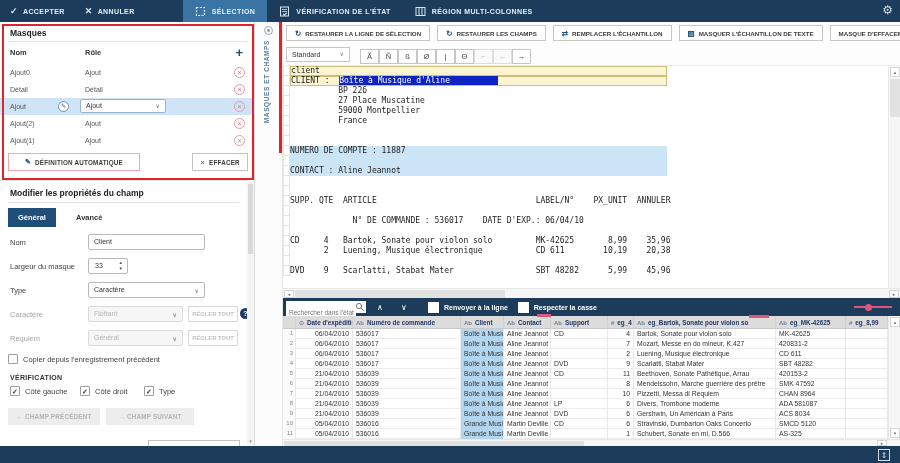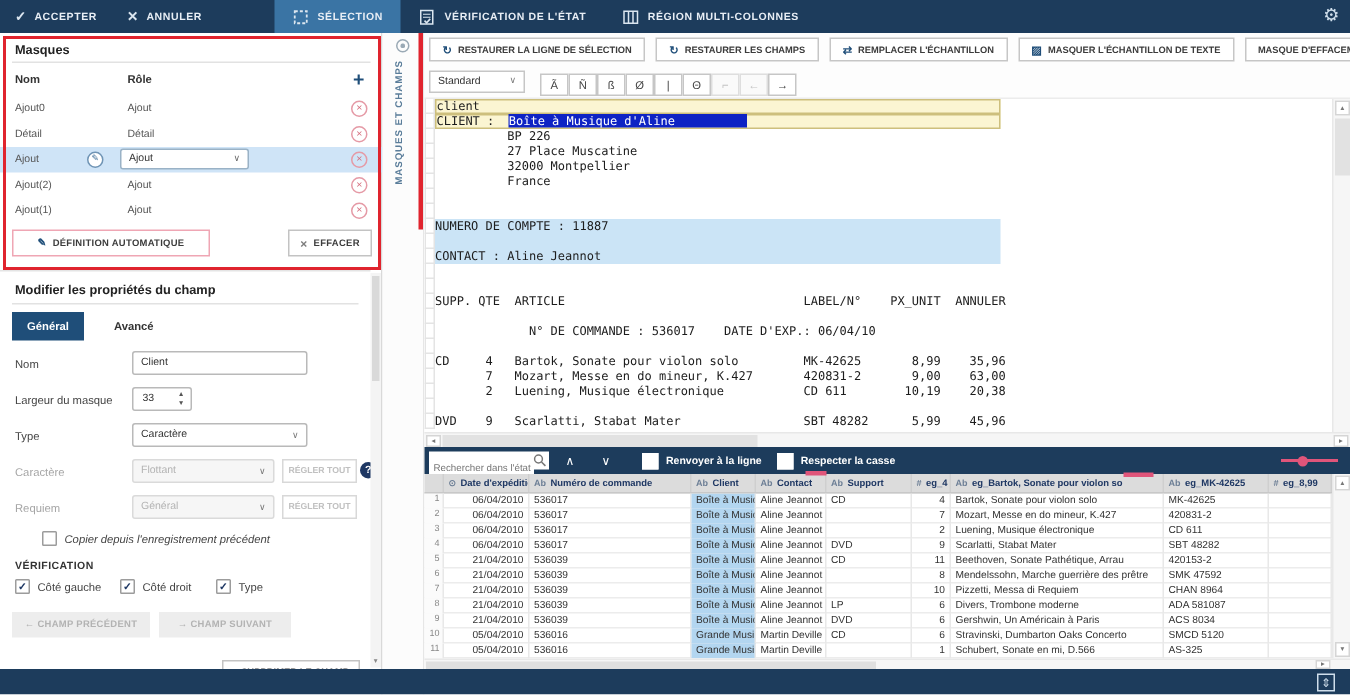--- a/index.html
+++ b/index.html
@@ -291,21 +291,21 @@
       <div class="regler" style="top:124px;">RÉGLER TOUT</div>
       <div class="help-ic" style="top:126px;">?</div>
 
       <div class="prow-label dis" style="top:152px;">Requiem</div>
       <div class="pdd dis" style="top:148px;">
         <span>Général</span>
         <span class="chev">∨</span>
       </div>
       <div class="regler" style="top:148px;">RÉGLER TOUT</div>
 
-      <div style="position:absolute; left:28px; top:172px;font-style:italic;">
+      <div style="position:absolute; left:8px; top:172px;">
         <span class="cb"></span><span class="cb-lab">Copier depuis l'enregistrement précédent</span>
       </div>
 
       <div class="vlabel" style="top:192px;">VÉRIFICATION</div>
 
       <div style="position:absolute; left:10px; top:204px;">
         <span class="cb">✓</span><span class="cb-lab">Côté gauche</span>
       </div>
       <div style="position:absolute; left:80px; top:204px;">
         <span class="cb">✓</span><span class="cb-lab">Côté droit</span>
@@ -381,21 +381,21 @@
         <div class="rline">
           <span class="rgut"></span>
           <span class="rbody">          BP 226</span>
         </div>
         <div class="rline">
           <span class="rgut"></span>
           <span class="rbody">          27 Place Muscatine</span>
         </div>
         <div class="rline">
           <span class="rgut"></span>
-          <span class="rbody">          32000 Montpellier</span>
+          <span class="rbody">          59000 Montpellier</span>
         </div>
         <div class="rline">
           <span class="rgut"></span>
           <span class="rbody">          France</span>
         </div>
         <div class="rline">
           <span class="rgut"></span>
           <span class="rbody">&nbsp;</span>
         </div>
         <div class="rline">
@@ -434,24 +434,20 @@
           <span class="rgut"></span>
           <span class="rbody">             N° DE COMMANDE : 536017    DATE D'EXP.: 06/04/10</span>
         </div>
         <div class="rline">
           <span class="rgut"></span>
           <span class="rbody">&nbsp;</span>
         </div>
         <div class="rline">
           <span class="rgut"></span>
           <span class="rbody">CD     4   Bartok, Sonate pour violon solo         MK-42625       8,99    35,96</span>
-        </div>
-        <div class="rline">
-          <span class="rgut"></span>
-          <span class="rbody">       7   Mozart, Messe en do mineur, K.427       420831-2       9,00    63,00</span>
         </div>
         <div class="rline">
           <span class="rgut"></span>
           <span class="rbody">       2   Luening, Musique électronique           CD 611        10,19    20,38</span>
         </div>
         <div class="rline">
           <span class="rgut"></span>
           <span class="rbody">&nbsp;</span>
         </div>
         <div class="rline">

